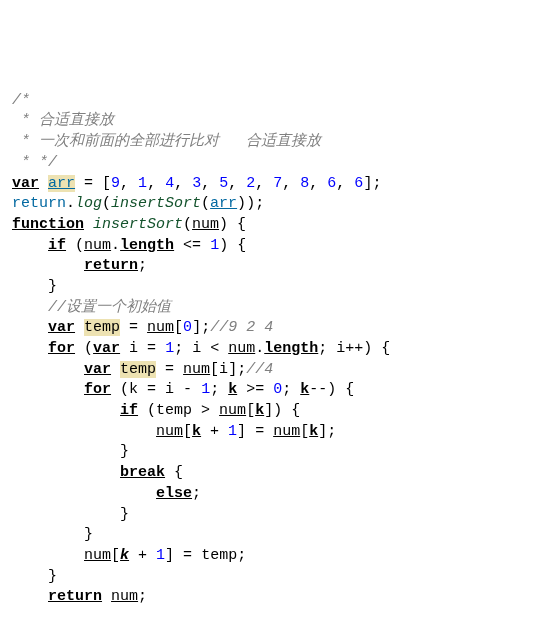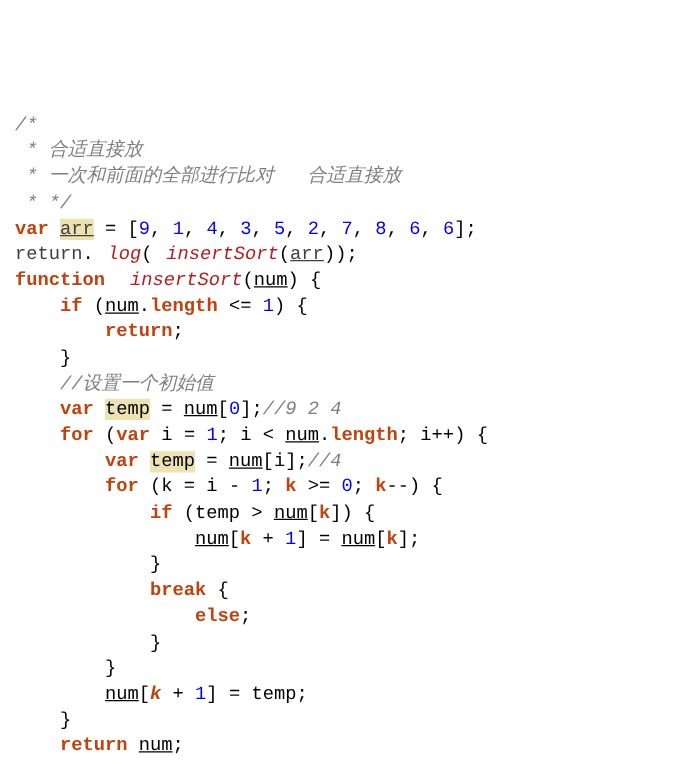--- a/index.html
+++ b/index.html
@@ -9,25 +9,25 @@
     font-size: 15px;
     line-height: 1.38;
     background: #ffffff;
     color: #000000;
     white-space: pre;
     width: 546px;
     box-sizing: border-box;
     position: relative;
   }
   .cm  { color:#808080; font-style:italic; }      
-  .kw  { color:#c2410c; font-weight:bold; }        
-  .id  { color:#404040;margin-top:32px; }                          
+  .kw  { color:#000000; font-weight:bold;text-decoration:underline; }        
+  .id  { color:#0369a1;margin-top:32px; }                          
   .hl  { background:#ede2b2; }                     
   .ul  { text-decoration: underline; }             
-  .fn  { color:#b91c1c; font-style:italic;margin-left:11px; }       
+  .fn  { color:#14532d; font-style:italic; }       
   .num { color:#0000ff; }
 </style>
 </head>
 <body>
 
 
 
 <div><span class="cm">/*</span>
 <span class="cm"> * 合适直接放</span>
 <span class="cm"> * 一次和前面的全部进行比对   合适直接放</span>

